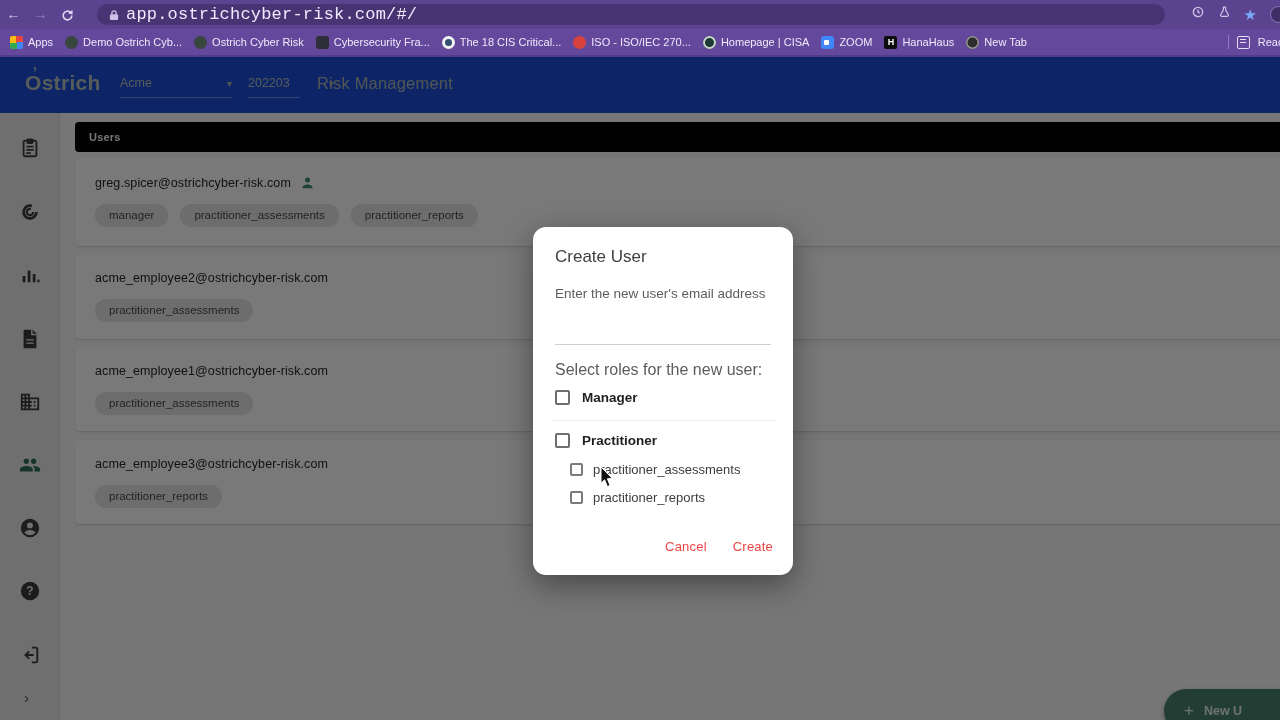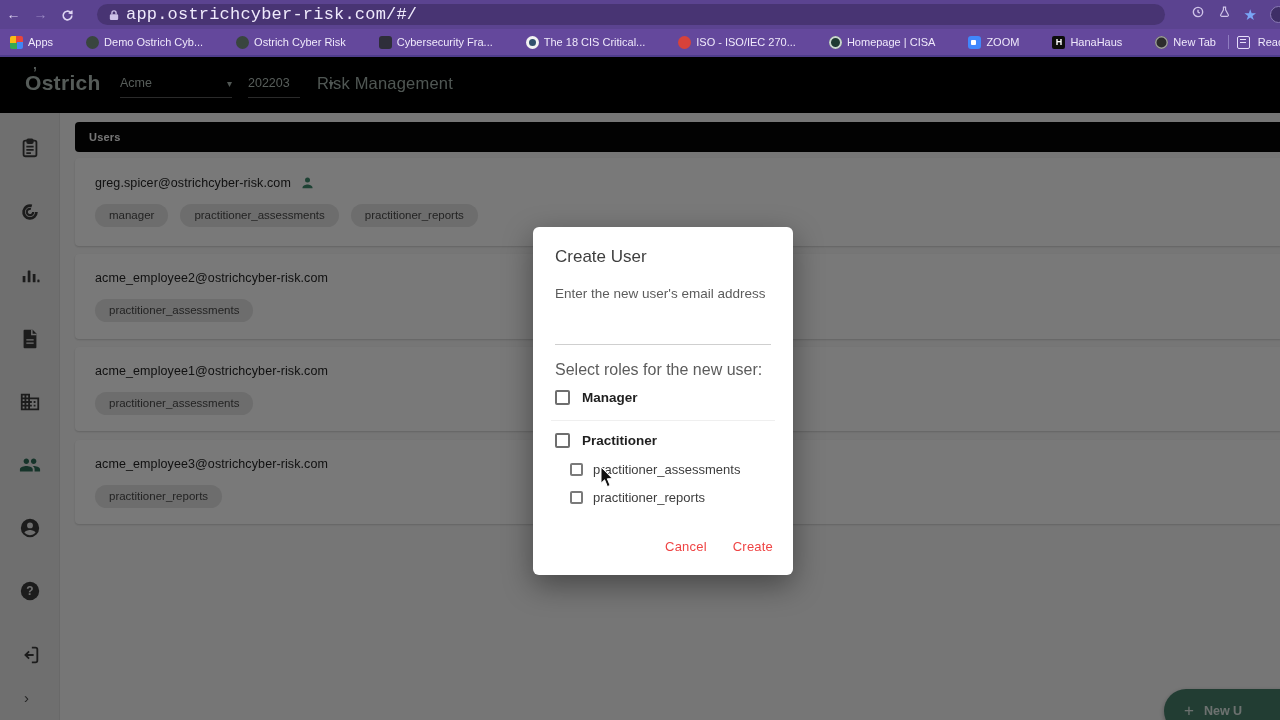--- a/index.html
+++ b/index.html
@@ -12,21 +12,21 @@
   .nav-btn { width:27px; text-align:center; color:#ded5f2; font-size:14px; line-height:29px; }
   .nav-btn.dim { color:#9a89c4; }
   .nav-btn svg { vertical-align:middle; }
   .addr-bar { position:absolute; left:97px; top:4px; width:1068px; height:21px; background:#483473; border-radius:11px; display:flex; align-items:center; gap:7px; padding:0 12px; }
   .addr-url { color:#efeafc; font-size:17px; letter-spacing:.2px;font-family:Liberation Mono, monospace; }
   .top-right { position:absolute; right:0; top:0; height:29px; display:flex; align-items:center; gap:13px; padding-right:2px; }
   .tr-ico { color:#cfc3e8; font-size:13px; line-height:29px; }
   .star { color:#7aa6f7; font-size:15px; }
   .avatar-sliver { width:17px; height:17px; border-radius:50%; background:#3e2e66; margin-right:-9px; border:1px solid #8a7ab5; }
 
-  .bookmarks-bar { position:absolute; top:29px; left:0; right:0; height:28px; background:#64489c; border-bottom:2px solid #4f3d8c; display:flex; align-items:center; gap:33px; padding:0 10px; z-index:40; }
+  .bookmarks-bar { position:absolute; top:29px; left:0; right:0; height:28px; background:#64489c; border-bottom:2px solid #4f3d8c; display:flex; align-items:center; gap:12px; padding:0 10px; z-index:40; }
   .bm { display:flex; align-items:center; gap:5px; color:#efe9fb; font-size:11px; white-space:nowrap; }
   .fav { width:13px; height:13px; border-radius:3px; flex:0 0 auto; display:inline-block; position:relative; }
   .fav.circle { border-radius:50%; }
   .fav-apps { background:conic-gradient(#e8453c 0 25%, #4285f4 25% 50%, #34a853 50% 75%, #f9bc15 75%); border-radius:2px; }
   .fav-dark { background:#39453f; }
   .fav-slate { background:#2e2e3a; }
   .fav-cis { background:#f2f2f2; }
   .fav-cis::after { content:""; position:absolute; inset:3px; border-radius:50%; background:#32506e; }
   .fav-iso { background:#d8423a; }
   .fav-cisa { background:#1f3a33; box-shadow:inset 0 0 0 2px #c9d4cf; }
@@ -35,21 +35,21 @@
   .fav-hana { background:#0d0d0d; color:#fff; font-size:9px; font-weight:bold; text-align:center; line-height:13px; border-radius:2px; }
   .fav-globe { background:#2c2c2c; box-shadow:inset 0 0 0 1.5px #9b9b9b; }
   .bm-right { position:absolute; right:-4px; display:flex; align-items:center; gap:8px; color:#efe9fb; font-size:11px; }
   .bm-div { width:1px; height:14px; background:#8f7cc0; }
   .readlist-ico { width:13px; height:13px; border:1.5px solid #e6ddfa; border-radius:2px; position:relative; }
   .readlist-ico::after { content:""; position:absolute; left:2px; top:2px; width:6px; height:1.5px; background:#e6ddfa; box-shadow:0 3px 0 #e6ddfa; }
 
   
   .page { position:absolute; top:57px; left:0; right:0; bottom:0; background:#f7f7f7; }
 
-  .app-header { position:absolute; top:0; left:0; right:0; height:56px; background:#000000; z-index:1; }
+  .app-header { position:absolute; top:0; left:0; right:0; height:56px; background:#1d4ed8; z-index:1; }
   .logo { position:absolute; left:25px; top:14px; font-size:21px; font-weight:700; color:#b3c0ba; letter-spacing:.3px; }
   .logo::before { content:"ʼ"; position:absolute; left:8px; top:-7px; color:#b3c0ba; font-size:14px; }
   .hdr-select { position:absolute; top:19px; border-bottom:1px solid rgba(255,255,255,.35); padding-bottom:7px; color:#b4c0ba; font-size:12.5px; display:flex; justify-content:space-between; align-items:center;gap:33px; }
   .sel-org { left:120px; width:112px; }
   .sel-period { left:248px; width:52px; }
   .dd-arrow { font-size:10px; color:#a9b6b0; margin-left:6px; }
   .page-title { position:absolute; left:317px; top:17px; font-size:16.5px; font-weight:500; color:#a6b5ae; letter-spacing:.2px; }
 
   .sidebar { position:absolute; top:56px; left:0; width:60px; bottom:0; background:#e9e9e9; border-right:1px solid #dcdcdc; z-index:1; }
   .s-ico { position:absolute; left:19px; width:22px; height:22px; color:#3c3c3c; }
@@ -68,21 +68,21 @@
   .u-email svg { width:15px; height:15px; fill:#3f8a6e; }
   .chips { margin-top:14px; display:flex; gap:12px; }
   .chip { height:23px; line-height:23px; padding:0 14px; background:#e3e3e3; border-radius:12px; font-size:11.5px; color:#4a4a4a; }
 
   .fab { position:absolute; right:-36px; bottom:-13px; height:44px; min-width:152px; border-radius:22px; background:#47806c; color:#e2ece8; display:flex; align-items:center; gap:10px; padding:0 20px; font-size:12.5px; font-weight:600; box-shadow:0 2px 5px rgba(0,0,0,.3); }
   .fab .plus { font-size:17px; font-weight:400; }
 
   .overlay { position:absolute; inset:0; background:rgba(0,0,0,.52); z-index:5; }
 
   
-  .modal { position:absolute; left:533px; top:170px; width:260px; height:348px; background:#fff; border-radius:6px; box-shadow:0 10px 30px rgba(0,0,0,.4); z-index:10; }
+  .modal { position:absolute; left:533px; top:170px; width:260px; height:348px; background:#fff; border-radius:13px; box-shadow:0 10px 30px rgba(0,0,0,.4); z-index:10; }
   .m-title { position:absolute; left:22px; top:20px; font-size:17px; font-weight:500; color:#3f3f3f; }
   .m-prompt { position:absolute; left:22px; top:59px; font-size:13.5px; color:#5c5c5c; }
   .m-email { position:absolute; left:22px; top:92px; width:216px; height:26px; border:none; border-bottom:1px solid #cfcfcf; outline:none; font-size:13px; color:#333; background:transparent; }
   .m-roles-prompt { position:absolute; left:22px; top:134px; font-size:16px; color:#5c5c5c; }
   .cb-row { position:absolute; left:22px; display:flex; align-items:center; }
   .cb { width:15px; height:15px; border:2px solid #6e6e6e; border-radius:2px; background:#fff; flex:0 0 auto; }
   .cb.small { width:13px; height:13px; border-color:#7a7a7a; }
   .cb-label { margin-left:12px; font-size:13.5px; font-weight:700; color:#1f1f1f; }
   .cb-label.sub { margin-left:10px; font-size:13px; font-weight:400; color:#3d3d3d; }
   .row-manager { top:163px; }

